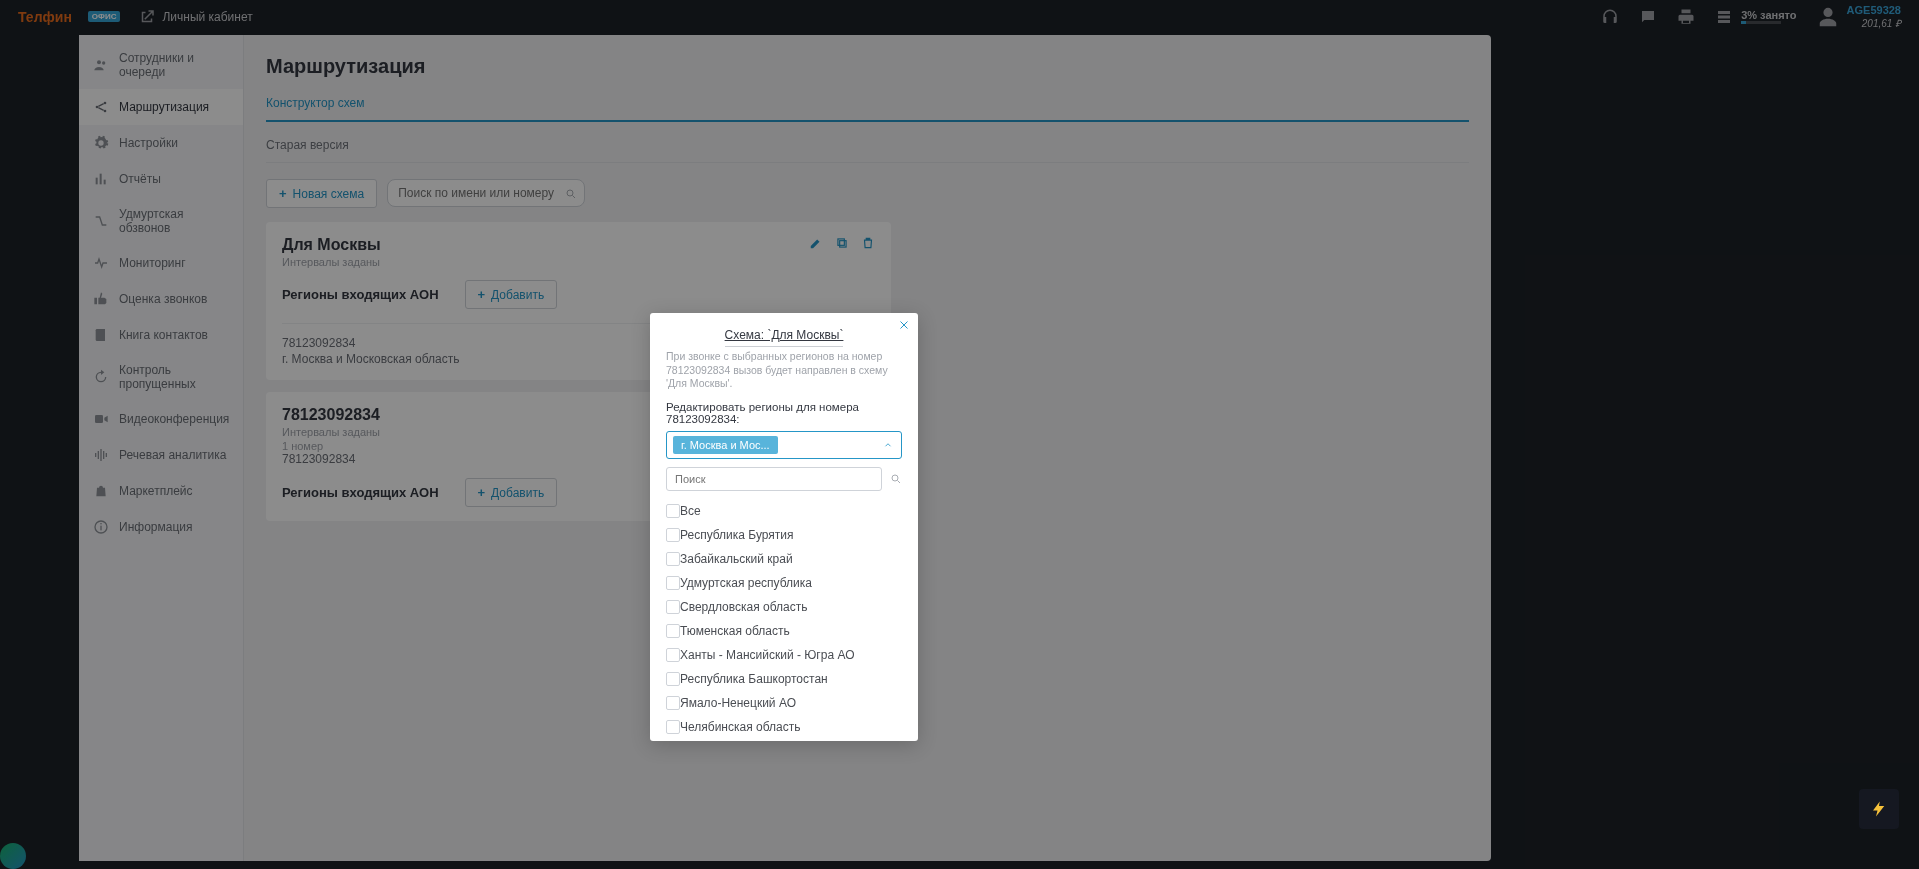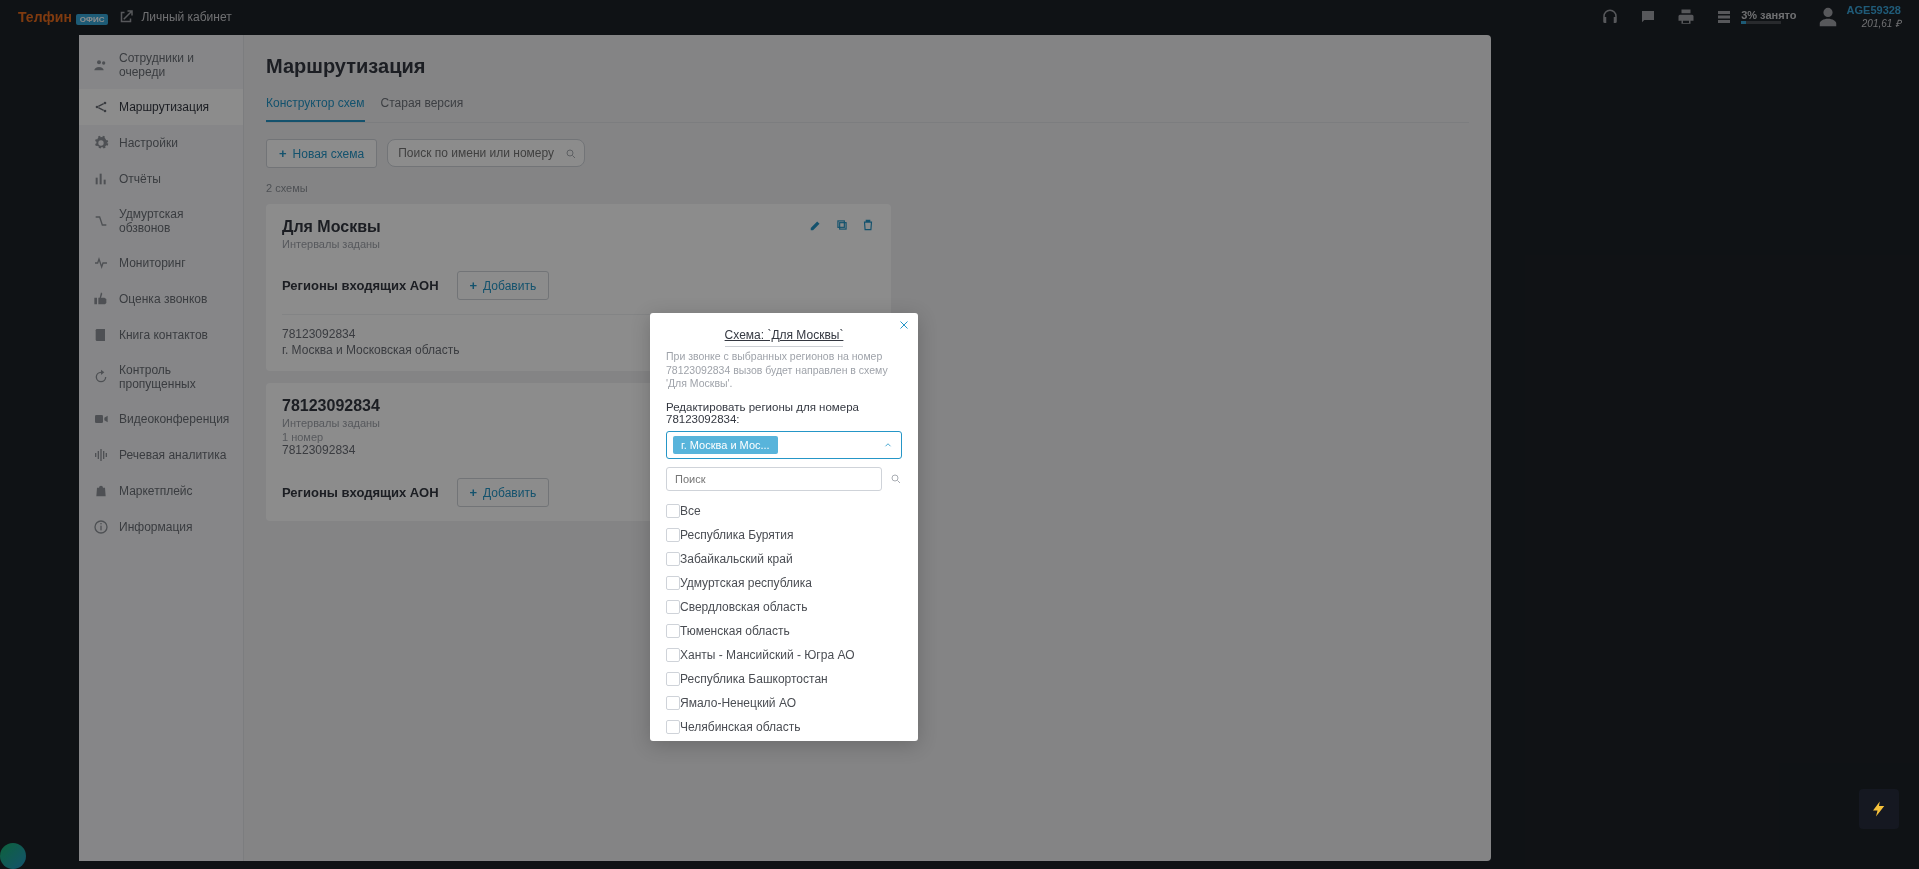--- a/index.html
+++ b/index.html
@@ -1,18 +1,18 @@
 <!DOCTYPE html>
 <html><head>
 <meta charset="utf-8">
 <style>
 * { margin:0; padding:0; box-sizing:border-box; }
 body { font-family:-apple-system,BlinkMacSystemFont,"Segoe UI",Arial,sans-serif; background:#1d2127; height:869px; width:1919px; overflow:hidden; position:relative; }
 .topbar { height:33px; display:flex; align-items:center; padding:0 18px; color:#c9cbce; font-size:12px; }
-.logo { display:flex; align-items:flex-end; gap:4px; margin-right:9px;}
+.logo { display:flex; align-items:center; gap:16px; margin-right:18px;}
 .logo-main { color:#e76b1c; font-weight:700; font-size:14px;}
 .logo-badge { background:#35a7d8; color:#fff; font-size:8px; padding:1px 4px; border-radius:2px; font-weight:700;}
 .lk-link { display:flex; align-items:center; gap:6px; font-size:12px; color:#c9cbce;}
 .topbar-right { margin-left:auto; display:flex; align-items:center; gap:20px;}
 .top-ico { width:18px; height:18px; fill:#9ea1a6;}
 .usage { display:flex; align-items:center; gap:8px;}
 .usage-bar { width:40px; height:3px; background:#4a4d53; position:relative;}
 .usage-bar::after{content:'';position:absolute;left:0;top:0;height:100%;width:12%;background:#35a7d8;}
 .usage-text{font-size:11px;color:#c9cbce;font-weight:600;}
 .user-block{display:flex;align-items:center;gap:8px;}
@@ -21,37 +21,37 @@
 .user-name{color:#3aa6db;font-size:11px;font-weight:700;}
 .user-bal{color:#c9cbce;font-size:10px;font-style:italic;}
 .main { position:absolute; left:79px; top:35px; width:1412px; height:826px; background:#f0f1f3; border-radius:4px; display:flex; }
 .sidebar { width:165px; background:#f4f5f7; border-right:1px solid #e2e4e8; padding-top:6px;}
 .side-item { display:flex; align-items:center; gap:10px; padding:10px 14px; font-size:12px; color:#6a6e76; cursor:pointer;}
 .side-item.active { background:#fff; color:#343841; font-weight:500;}
 .side-ico { width:16px; height:16px; fill:#8f939a; flex-shrink:0;}
 .side-item.active .side-ico{fill:#6a6e76;}
 .content { flex:1; padding:20px 22px; }
 .page-title { font-size:20px; color:#343841; font-weight:600; margin-bottom:18px;}
-.tabs { display:flex; gap:16px; border-bottom:1px solid #e2e4e8; margin-bottom:16px;}
+.tabs { display:flex; gap:16px; border-bottom:1px solid #e2e4e8; margin-bottom:16px;flex-direction:column;}
 .tab { font-size:12px; padding:0 0 10px; color:#6f737a; cursor:pointer;}
 .tab.active { color:#2596c7; border-bottom:2px solid #2596c7; font-weight:500;}
 .toolbar { display:flex; gap:10px; margin-bottom:14px;}
 .btn { display:flex; align-items:center; gap:6px; border:1px solid #cfd3d9; background:#fff; border-radius:3px; padding:6px 12px; font-size:12px; color:#2596c7; cursor:pointer;}
 .btn .plus{ color:#2596c7; font-weight:700; font-size:13px;}
 .search-box { position:relative; }
 .search-box input { border:1px solid #cfd3d9; border-radius:8px; padding:6px 28px 6px 10px; font-size:12px; width:198px;}
 .search-icon{position:absolute;right:8px;top:50%;transform:translateY(-50%);width:12px;height:12px;fill:#a9adb3;}
 .count-label{font-size:11px;color:#8f939a;margin-bottom:10px;}
 .scheme-card{ background:#fff; border-radius:4px; padding:14px 16px; margin-bottom:12px; position:relative; width:625px;}
 .scheme-header{display:flex;align-items:flex-start;}
 .scheme-title{font-size:16px;font-weight:600;color:#343841;}
 .scheme-actions{margin-left:auto;display:flex;gap:12px;}
 .act-ico{width:14px;height:14px;fill:#2596c7;cursor:pointer;}
 .scheme-sub{font-size:11px;color:#9fa3aa;margin-top:2px;}
-.scheme-row{display:flex;align-items:center;gap:18px;margin-top:21px;}
+.scheme-row{display:flex;align-items:center;gap:26px;margin-top:12px;}
 .scheme-row-label{font-size:13px;font-weight:600;color:#343841;}
 .num-block{margin-top:14px;border-top:1px solid #eef0f2;padding-top:12px;display:flex;align-items:flex-start;}
 .num-info{flex:1;}
 .num{font-size:12px;color:#6a6e76;}
 .num-region{font-size:12px;color:#6a6e76;margin-top:2px;}
 .num-actions{display:flex;gap:10px;align-items:center;}
 .highlight-box{border:2px solid #e76b1c;padding:6px;border-radius:2px;display:inline-flex;}
 .dim-overlay{position:absolute;inset:0;background:rgba(0,0,0,.45);z-index:10;}
 .modal{position:absolute;left:650px;top:313px;width:268px;background:#fff;border-radius:3px;box-shadow:0 4px 20px rgba(0,0,0,.2);z-index:20;font-size:12px;padding:15px 0 4px;}
 .modal-close{position:absolute;right:8px;top:6px;width:12px;height:12px;fill:#2596c7;cursor:pointer;}
@@ -229,21 +229,20 @@
           <span>Новая схема</span>
         </button>
       <div class="search-box">
         <input type="text" placeholder="Поиск по имени или номеру" style="">
         <svg class="search-icon" viewBox="0 0 24 24">
             <circle cx="10" cy="10" r="6" fill="none" stroke="#a9adb3" stroke-width="2"></circle>
             <path d="M15 15l5 5" stroke="#a9adb3" stroke-width="2"></path>
           </svg>
       </div>
     </div>
-    <div class="count-label">2 схемы</div>
 
     <div class="scheme-card">
       <div class="scheme-header">
         <div>
           <div class="scheme-title">Для Москвы</div>
           <div class="scheme-sub">Интервалы заданы</div>
         </div>
         <div class="scheme-actions">
           <svg class="act-ico" viewBox="0 0 24 24">
               <path d="M3 17l11-11 4 4L7 21H3v-4z"></path>

